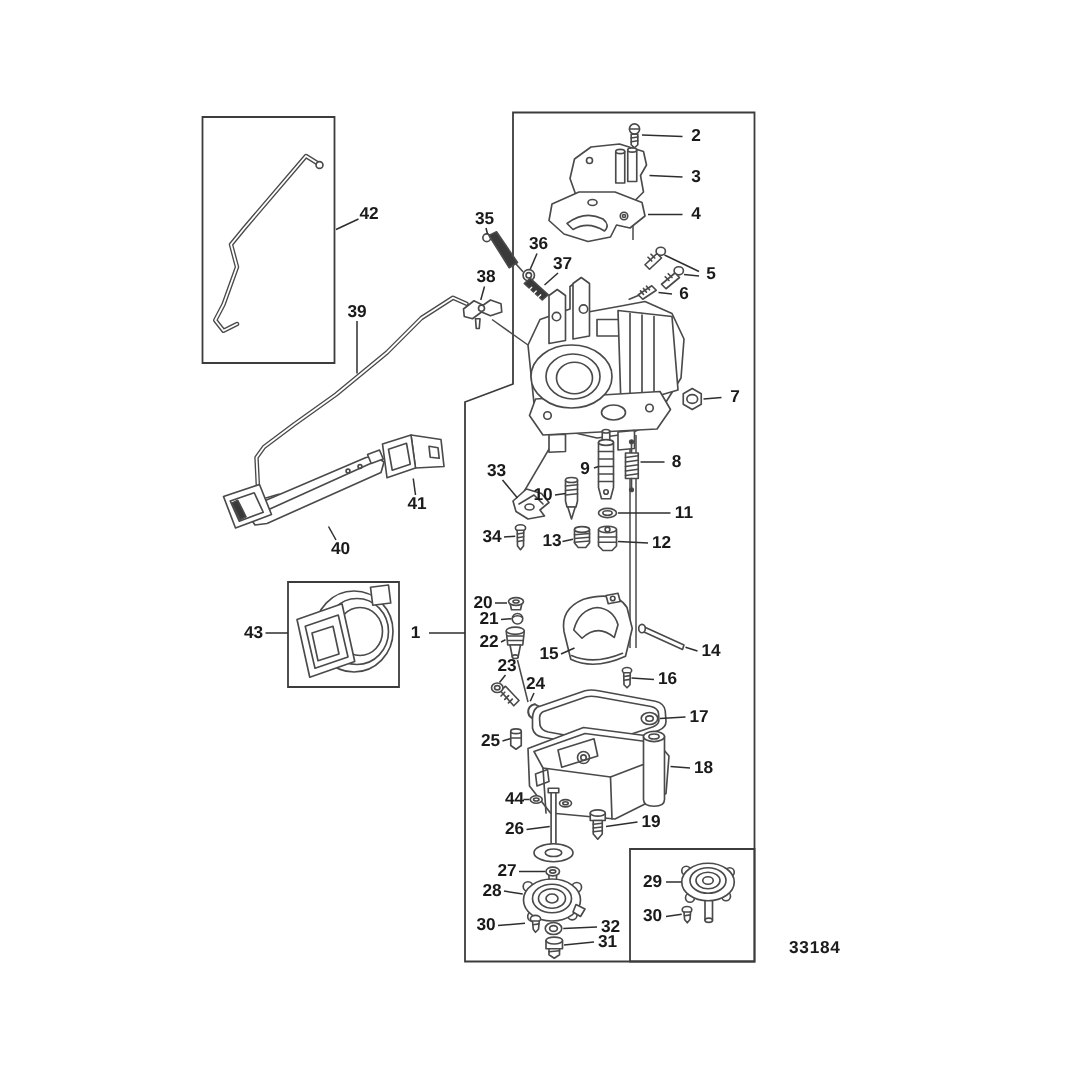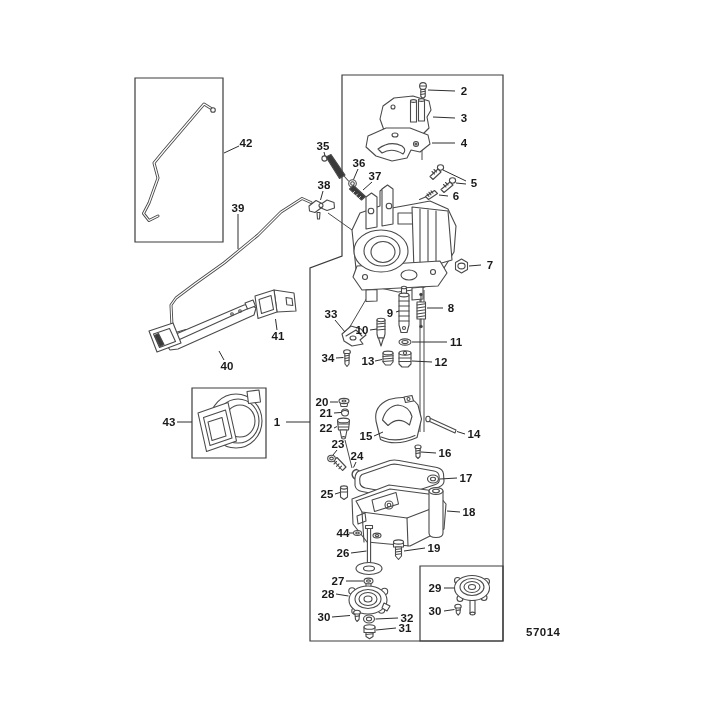--- a/index.html
+++ b/index.html
@@ -518,14 +518,14 @@
       </g>
       <g>
         <polyline points="177,422 192,422" fill="none" stroke="#2e2e2e" stroke-width="1"></polyline>
         <text x="169" y="422" text-anchor="middle" dominant-baseline="central" font-family="&quot;Liberation Sans&quot;, sans-serif" font-size="11.5" font-weight="700" fill="#1a1a1a">43</text>
       </g>
       <g>
         <polyline points="349,533 353,533" fill="none" stroke="#2e2e2e" stroke-width="1"></polyline>
         <text x="343" y="533" text-anchor="middle" dominant-baseline="central" font-family="&quot;Liberation Sans&quot;, sans-serif" font-size="11.5" font-weight="700" fill="#1a1a1a">44</text>
       </g>
     </svg>
-  <span class="figcode">57014</span>
+  <span class="figcode">33184</span>
 </div>
 
 </body></html>

